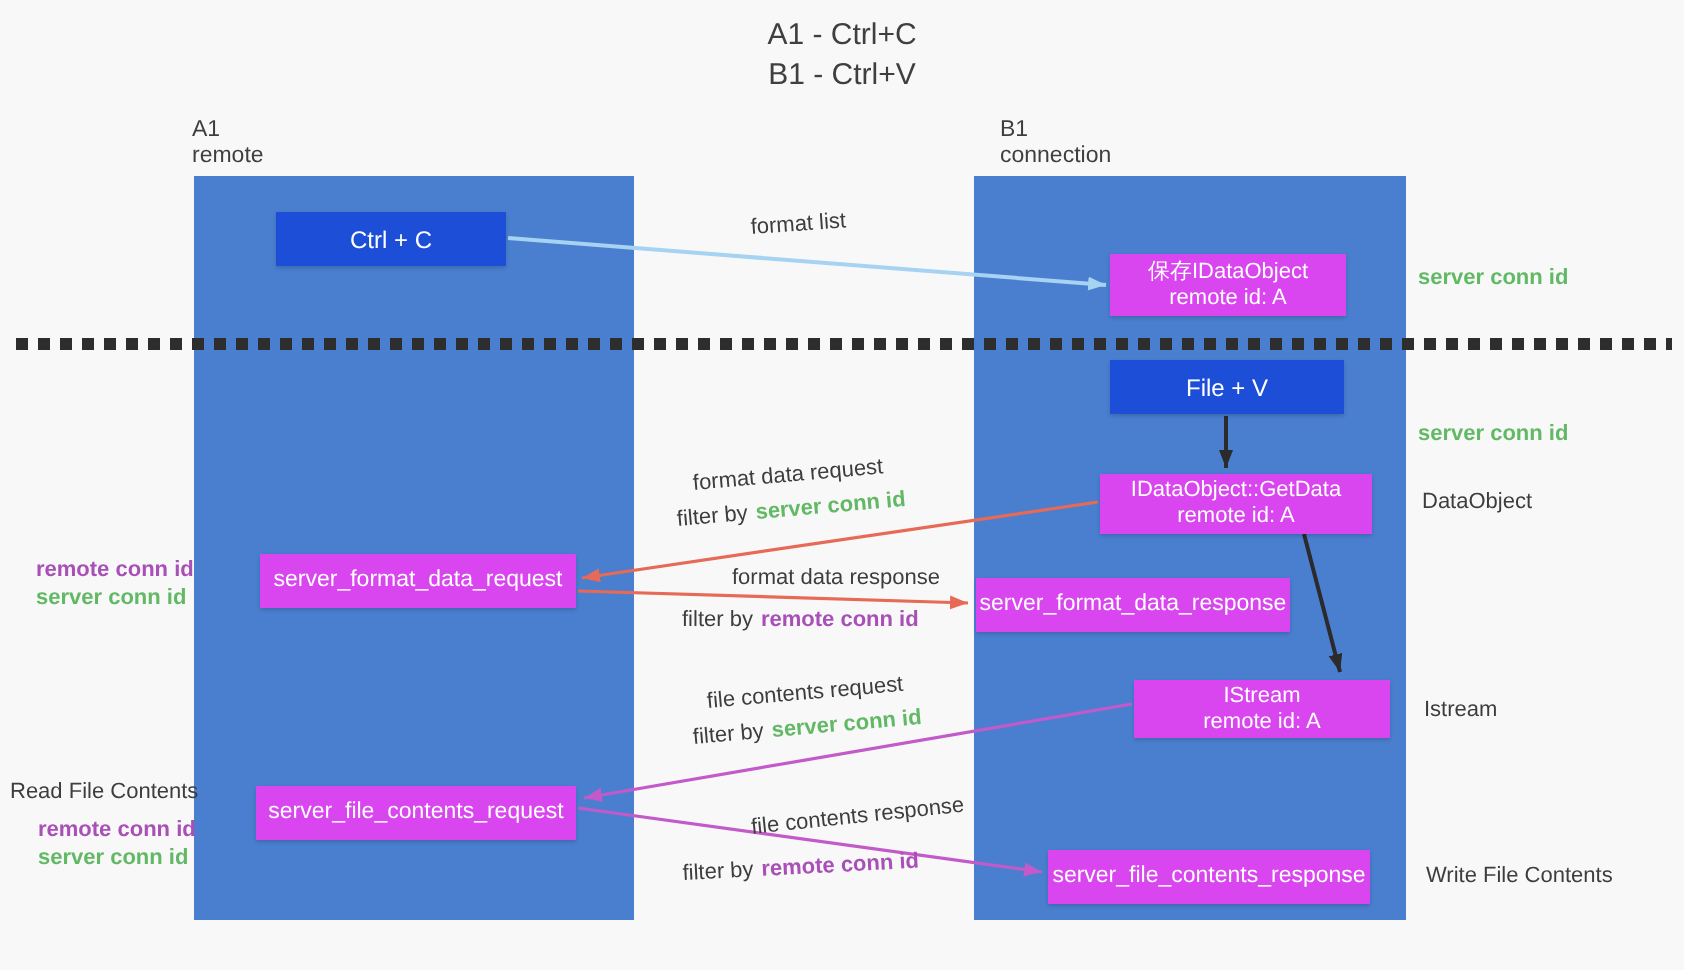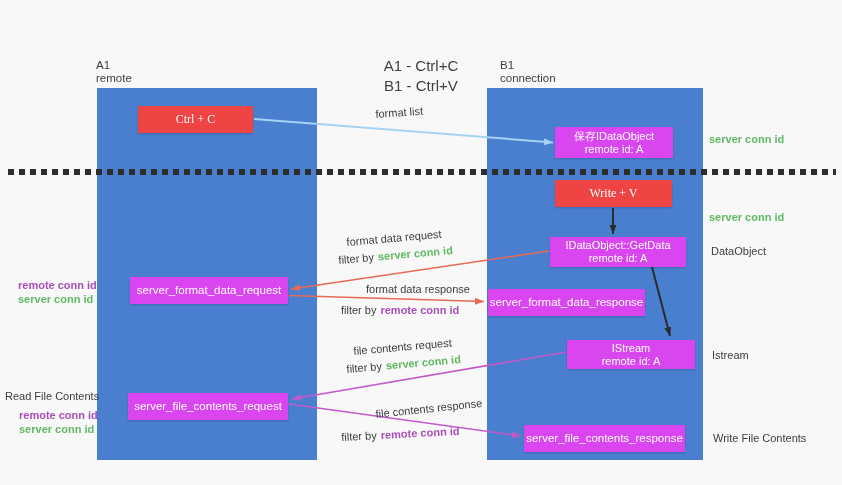--- a/index.html
+++ b/index.html
@@ -1,33 +1,33 @@
 <!DOCTYPE html>
 <html><head>
 <meta charset="utf-8">
 <style>
   html,body{margin:0;padding:0;background:#f8f8f8;}
   #canvas{position:relative;width:842px;height:485px;background:#f8f8f8;overflow:hidden;
           font-family:"Liberation Sans",sans-serif;color:#3d3d3d;}
   .abs{position:absolute;}
   
-  #title{top:8px;left:0;width:842px;text-align:center;font-size:15px;line-height:20px;color:#3f3f3f;z-index:6;margin-top:48px;}
+  #title{top:8px;left:0;width:842px;text-align:center;font-size:15px;line-height:20px;color:#3f3f3f;z-index:6;}
   
   .lane-header{font-size:11.5px;line-height:13px;color:#3f3f3f;z-index:6;}
   
   .lane{background:#4a7fd0;z-index:1;}
   
   #divider{left:8px;top:169px;width:828px;height:6px;z-index:2;
            background:repeating-linear-gradient(to right,#2d2d2d 0 6px,transparent 6px 11px);}
   
   #arrows{left:0;top:0;z-index:3;pointer-events:none;}
   
   .box{display:flex;flex-direction:column;align-items:center;justify-content:center;
        color:#ffffff;text-align:center;z-index:4;box-shadow:0 1px 2px rgba(0,0,0,.18);}
-  .green{background:#ef4444;font-size:12px;font-family:Liberation Serif, serif;}
+  .green{background:#1d4ed8;font-size:12px;}
   .orange{background:#d946ef;font-size:11px;line-height:13px;}
   
   .edge-label{font-size:11px;color:#3d3d3d;white-space:nowrap;z-index:5;transform-origin:left top;}
   .conn-green{color:#62b965;font-weight:bold;}
   .conn-purple{color:#a94fb8;font-weight:bold;}
   .filter-row .fb{margin-right:4px;}
   
   .side-label{font-size:11px;white-space:nowrap;z-index:5;}
 </style>
 </head>
@@ -81,21 +81,21 @@
   <div class="abs box green" style="left:138px;top:106px;width:115px;height:27px;">
     <span>Ctrl + C</span>
   </div>
 
   <div class="abs box orange" style="left:555px;top:127px;width:118px;height:31px;">
     <span>保存IDataObject</span>
     <span>remote id: A</span>
   </div>
 
   <div class="abs box green" style="left:555px;top:180px;width:117px;height:27px;">
-    <span>Write + V</span>
+    <span>File + V</span>
   </div>
 
   <div class="abs box orange" style="left:550px;top:237px;width:136px;height:30px;">
     <span>IDataObject::GetData</span>
     <span>remote id: A</span>
   </div>
 
   <div class="abs box orange" style="left:130px;top:277px;width:158px;height:27px;font-size:11.5px;">
     <span>server_format_data_request</span>
   </div>

